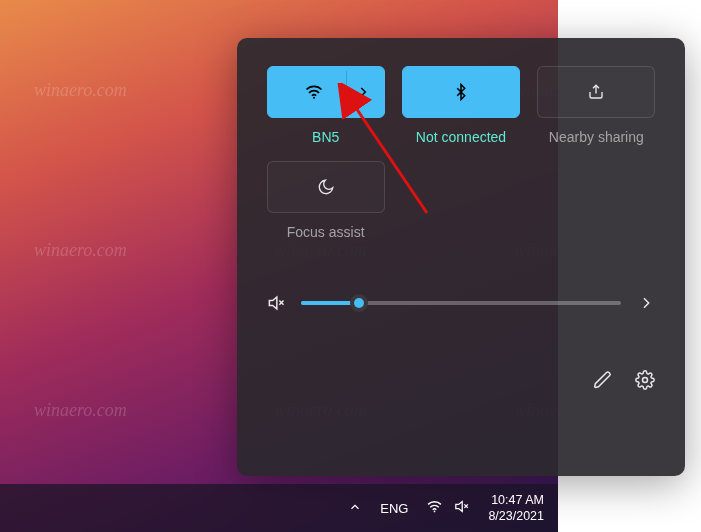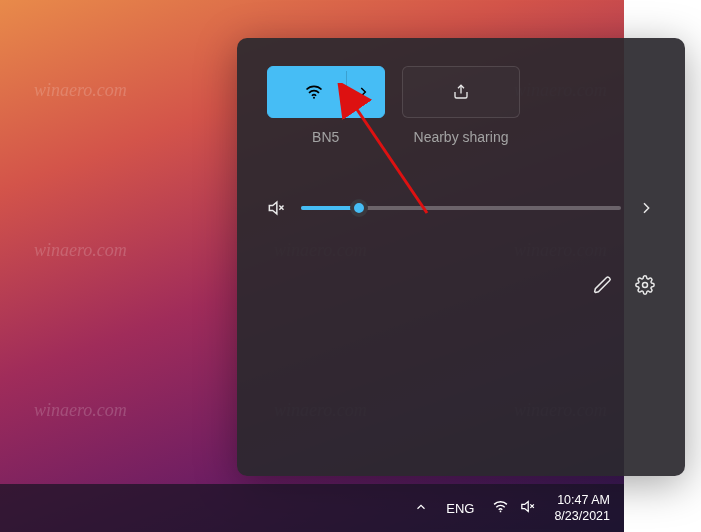--- a/index.html
+++ b/index.html
@@ -1,18 +1,18 @@
 <!DOCTYPE html>
 <html><head>
 <meta charset="utf-8">
 <style>
   * { box-sizing: border-box; margin: 0; padding: 0; }
   html, body { width: 701px; height: 532px; overflow: hidden; font-family: "Segoe UI", Arial, sans-serif; }
   .desktop {
-    width: 624px; height: 532px; position: relative;
+    width: 558px; height: 532px; position: relative;
     background: linear-gradient(160deg, #e88a4a 0%, #d3544a 25%, #a02c5a 50%, #6b1d63 75%, #2e1853 100%);
   }
   .watermark {
     position: absolute; color: rgba(255,255,255,0.18); font-size: 18px; font-style: italic;
     font-family: Georgia, serif; pointer-events: none; user-select: none; white-space: nowrap;
   }
   .wm1 { left: 34px;  top: 80px; }
   .wm2 { left: 274px; top: 80px; }
   .wm3 { left: 514px; top: 80px; }
   .wm4 { left: 34px;  top: 240px; }
@@ -31,21 +31,21 @@
   }
   .tiles { display: grid; grid-template-columns: repeat(3, 1fr); gap: 16px 14px; }
   .tile-col { display: flex; flex-direction: column; align-items: center; gap: 11px; }
   .tile {
     width: 118px; height: 52px; border-radius: 6px; display: flex; align-items: center; justify-content: center;
     background: rgba(255,255,255,0.02); border: 1px solid rgba(255,255,255,0.12);
     position: relative; cursor: pointer; gap: 6px;
   }
   .tile.active { background: #46bdf5; border-color: #46bdf5; color: #000; }
   .tile-label { font-size: 14px; color: #a3a3a3; text-align:center; }
-  .tile.active + .tile-label { color: #a3a3a3; }
+  .tile.active + .tile-label { color: #5eead4; }
   .wifi-chevron {
     position: absolute; right: 4px; top: 4px; bottom: 4px; width: 34px;
     display:flex; align-items:center; justify-content:center;
     border-left: 1px solid rgba(0,0,0,0.15);
   }
   .tile .ico svg { display:block; }
   .tile:not(.active) .ico svg { stroke:#e8e8e8; fill:none; }
   .tile.active .ico svg { stroke:#000; fill:none; }
   .side-chevron { display:flex; align-items:center; }
 
@@ -105,34 +105,54 @@
           </span>
           <span class="wifi-chevron">
             <svg width="14" height="14" viewBox="0 0 24 24" stroke="#000" stroke-width="2.5" fill="none">
                 <path d="M9 5l7 7-7 7"></path>
               </svg>
           </span>
         </div>
         <div class="tile-label">BN5</div>
       </div>
 
+      <div class="tile-col">
+        <div class="tile active">
+          <span class="ico">
+            <svg width="18" height="18" viewBox="0 0 24 24" stroke-width="2">
+                <path d="M7 7l10 10-5 5V2l5 5L7 17"></path>
+              </svg>
+          </span>
+        </div>
+        <div class="tile-label">Not connected</div>
+      </div>
 
       <div class="tile-col">
         <div class="tile">
           <span class="ico">
             <svg width="18" height="18" viewBox="0 0 24 24" stroke-width="1.8">
                 <path d="M4 12v6a2 2 0 0 0 2 2h12a2 2 0 0 0 2-2v-6"></path>
                 <path d="M12 3v11"></path>
                 <path d="M8 7l4-4 4 4"></path>
               </svg>
           </span>
         </div>
         <div class="tile-label">Nearby sharing</div>
       </div>
 
+      <div class="tile-col">
+        <div class="tile">
+          <span class="ico">
+            <svg width="18" height="18" viewBox="0 0 24 24" stroke-width="1.8">
+                <path d="M21 13A9 9 0 1 1 11 3a7 7 0 0 0 10 10z"></path>
+              </svg>
+          </span>
+        </div>
+        <div class="tile-label">Focus assist</div>
+      </div>
 
 
 
     </div>
 
     <div class="volume-row">
       <span class="vol-icon">
         <svg width="20" height="20" viewBox="0 0 24 24" stroke="#e8e8e8" stroke-width="1.8" fill="none">
             <path d="M4 9v6h4l5 4V5L8 9H4z"></path>
             <path d="M16 9l5 5M21 9l-5 5"></path>

